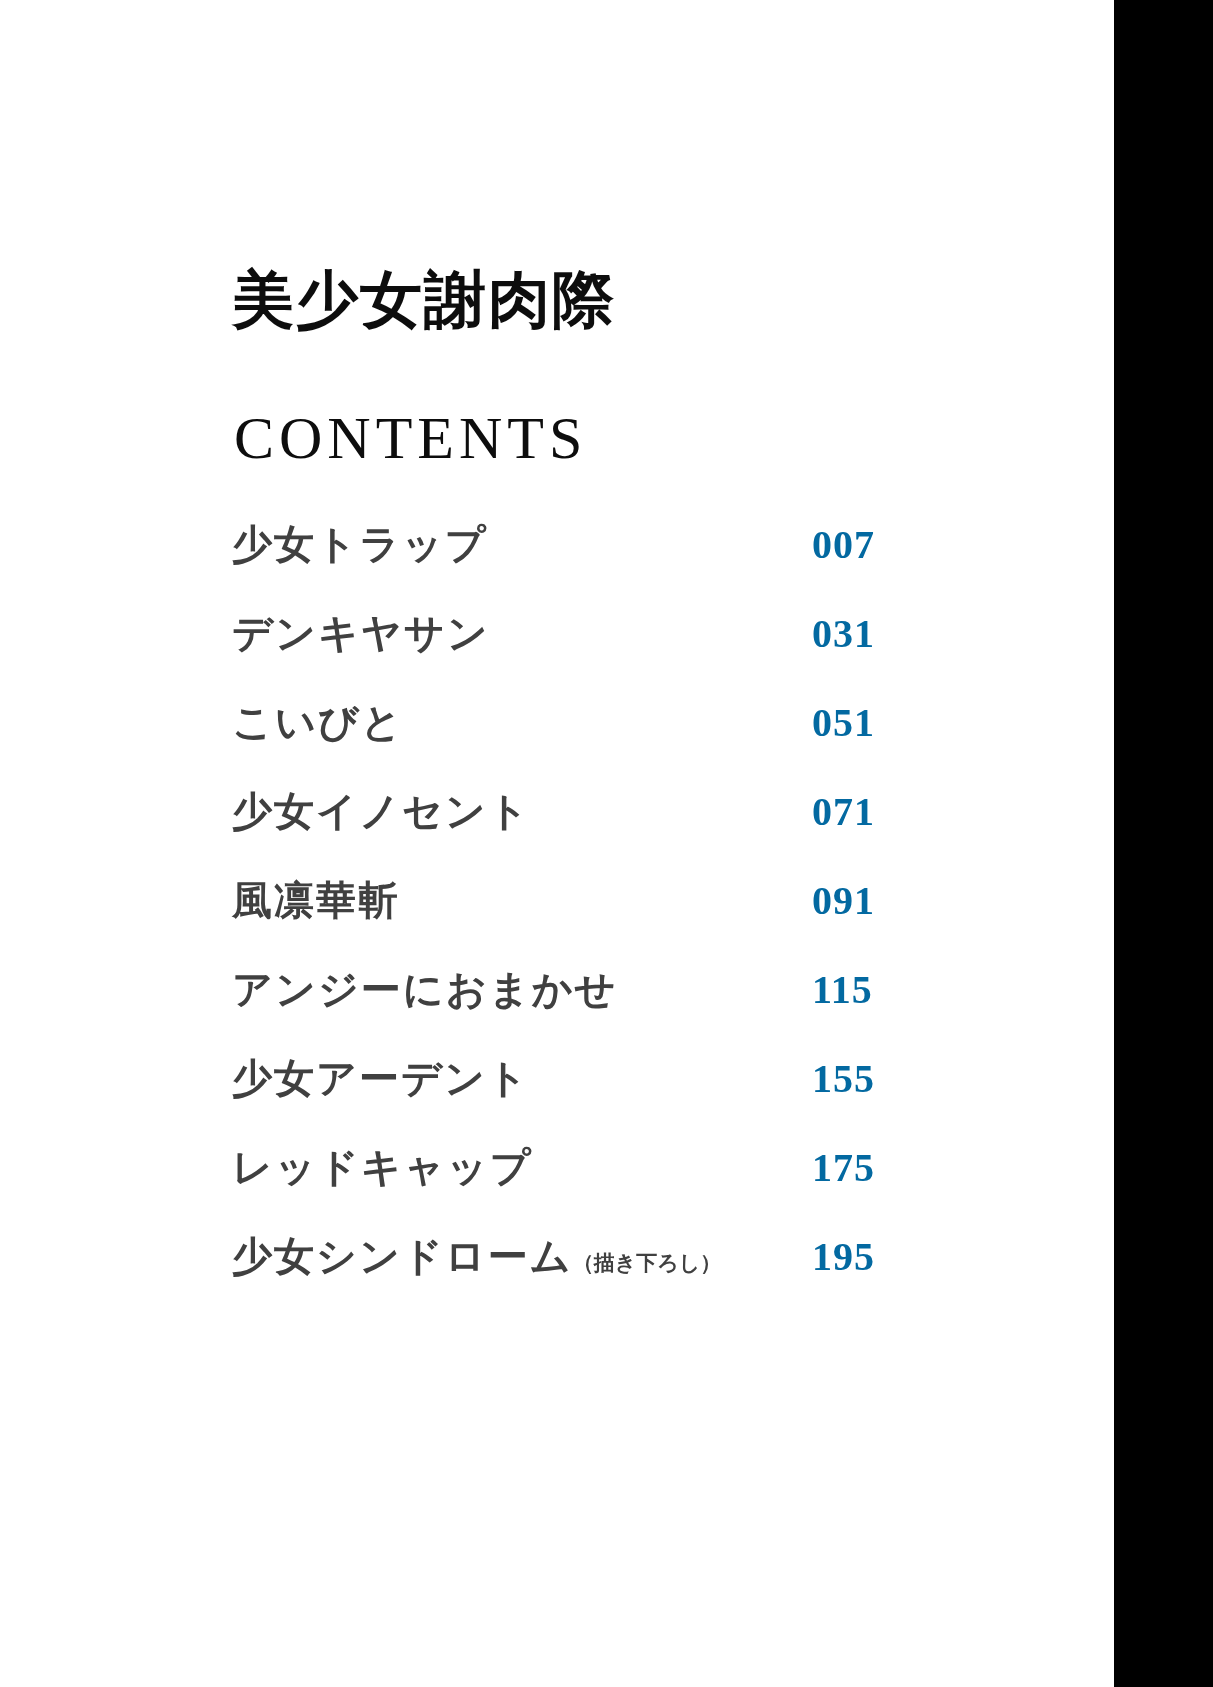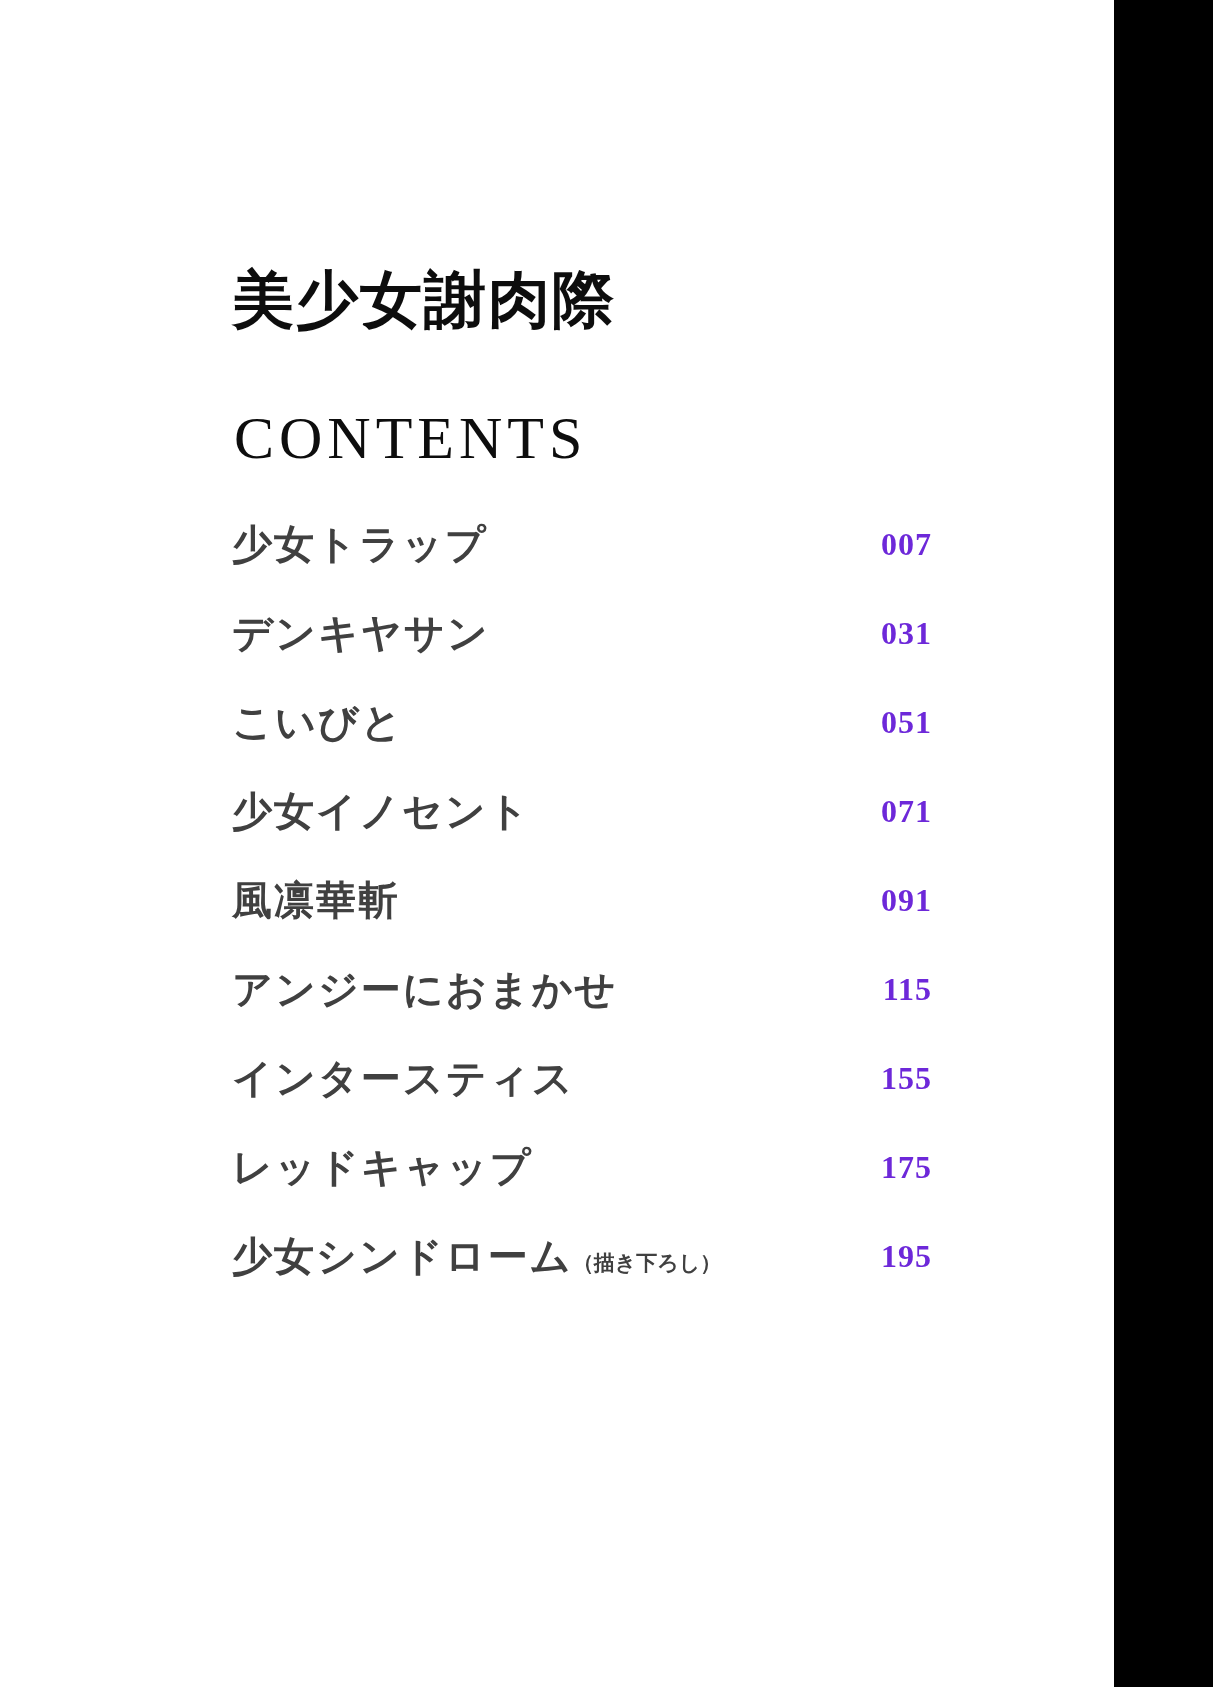--- a/index.html
+++ b/index.html
@@ -77,27 +77,27 @@
     letter-spacing: 2px;
     font-family: Liberation Sans, sans-serif;
     white-space: nowrap;
     flex: 1 1 auto;
   }
   .toc-title .note {
     font-size: 21px;
     letter-spacing: 0px;
   }
   .toc-page {
-    font-size: 32px;
+    font-size: 40px;
     font-weight: bold;
-    color: #6d28d9;
+    color: #0369a1;
     font-family: "Liberation Serif", "DejaVu Serif", serif;
     letter-spacing: 1px;
     width: 120px;
-    text-align: right;
+    text-align: left;
     flex: 0 0 auto;
   }
 </style>
 </head>
 <body>
 
 <div class="page">
   <div class="content">
     <div class="book-title">美少女謝肉際</div>
     <div class="contents-heading">CONTENTS</div>
@@ -120,21 +120,21 @@
         </div>
         <div class="toc-row">
           <div class="toc-title">風凛華斬</div>
           <div class="toc-page">091</div>
         </div>
         <div class="toc-row">
           <div class="toc-title">アンジーにおまかせ</div>
           <div class="toc-page">115</div>
         </div>
         <div class="toc-row">
-          <div class="toc-title">インタースティス</div>
+          <div class="toc-title">少女アーデント</div>
           <div class="toc-page">155</div>
         </div>
         <div class="toc-row">
           <div class="toc-title">レッドキャップ</div>
           <div class="toc-page">175</div>
         </div>
         <div class="toc-row">
           <div class="toc-title">少女シンドローム<span class="note">（描き下ろし）</span></div>
           <div class="toc-page">195</div>
         </div>

